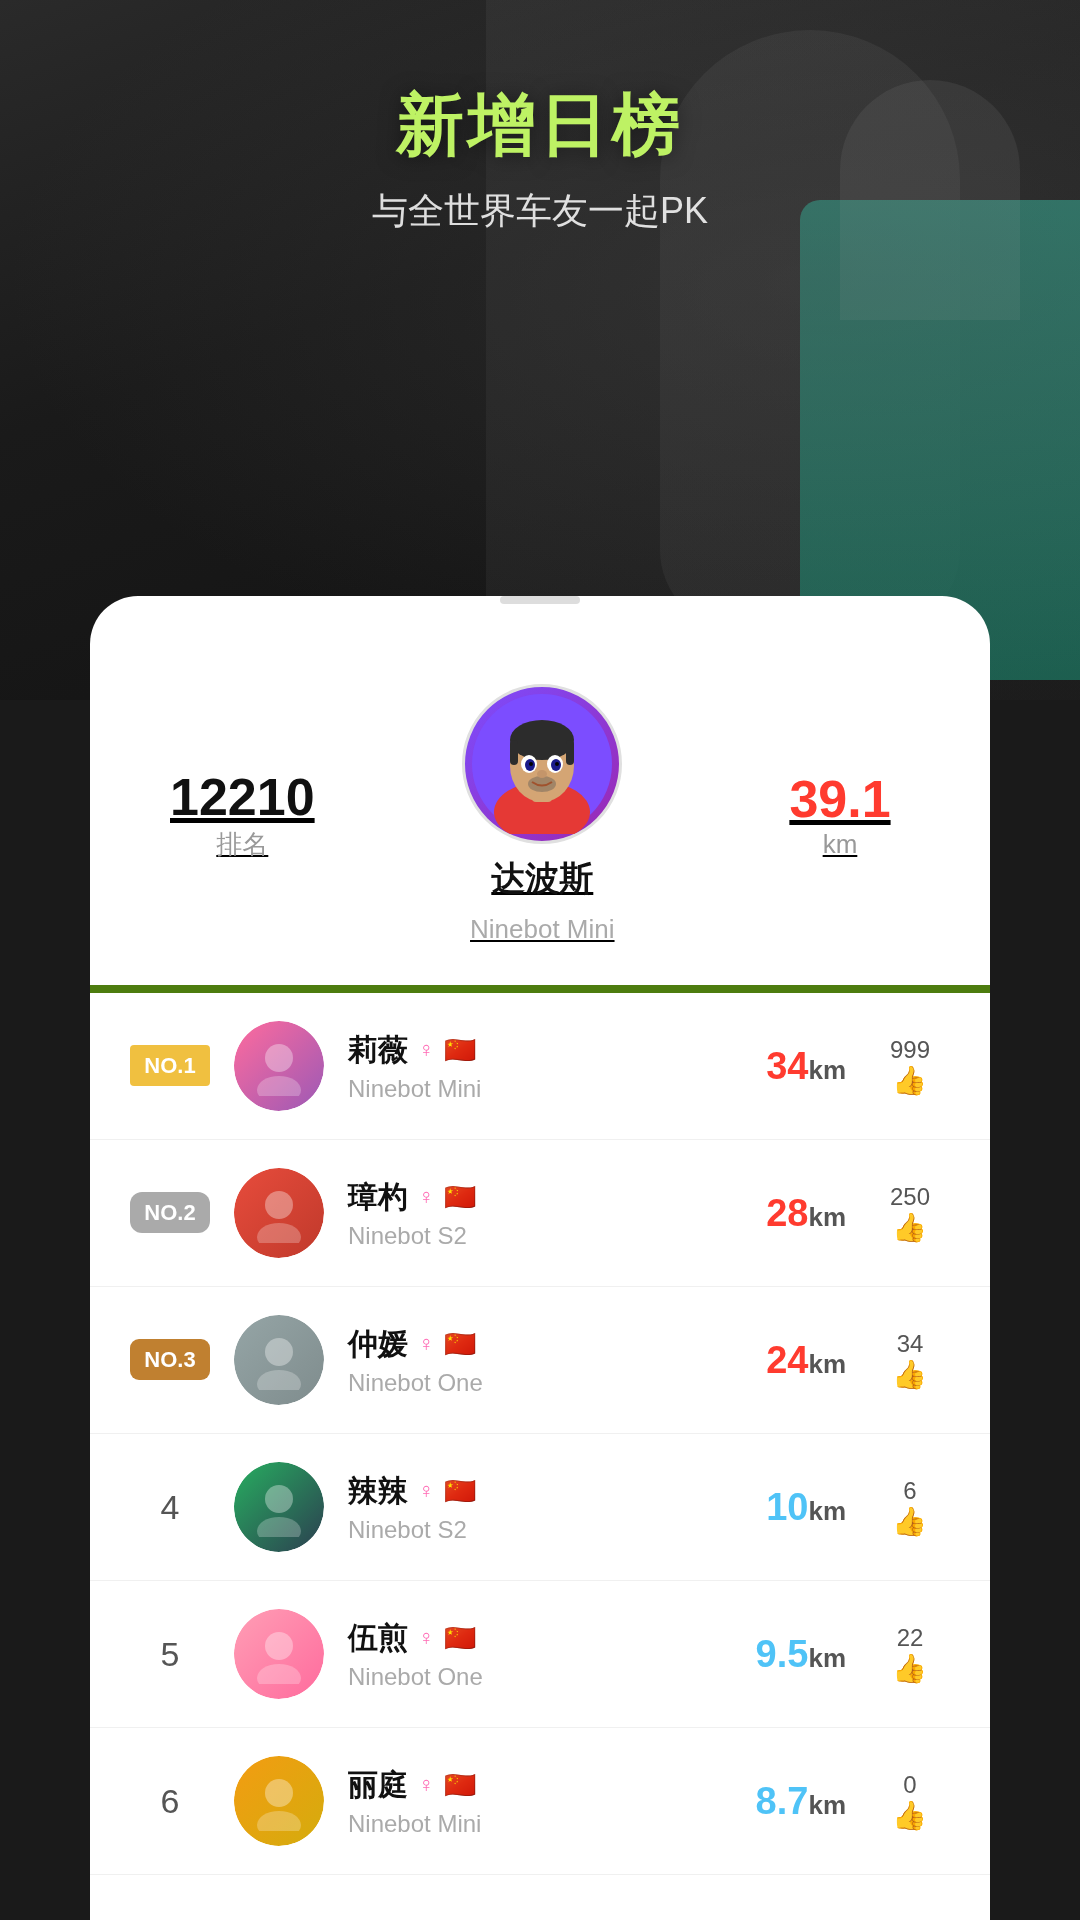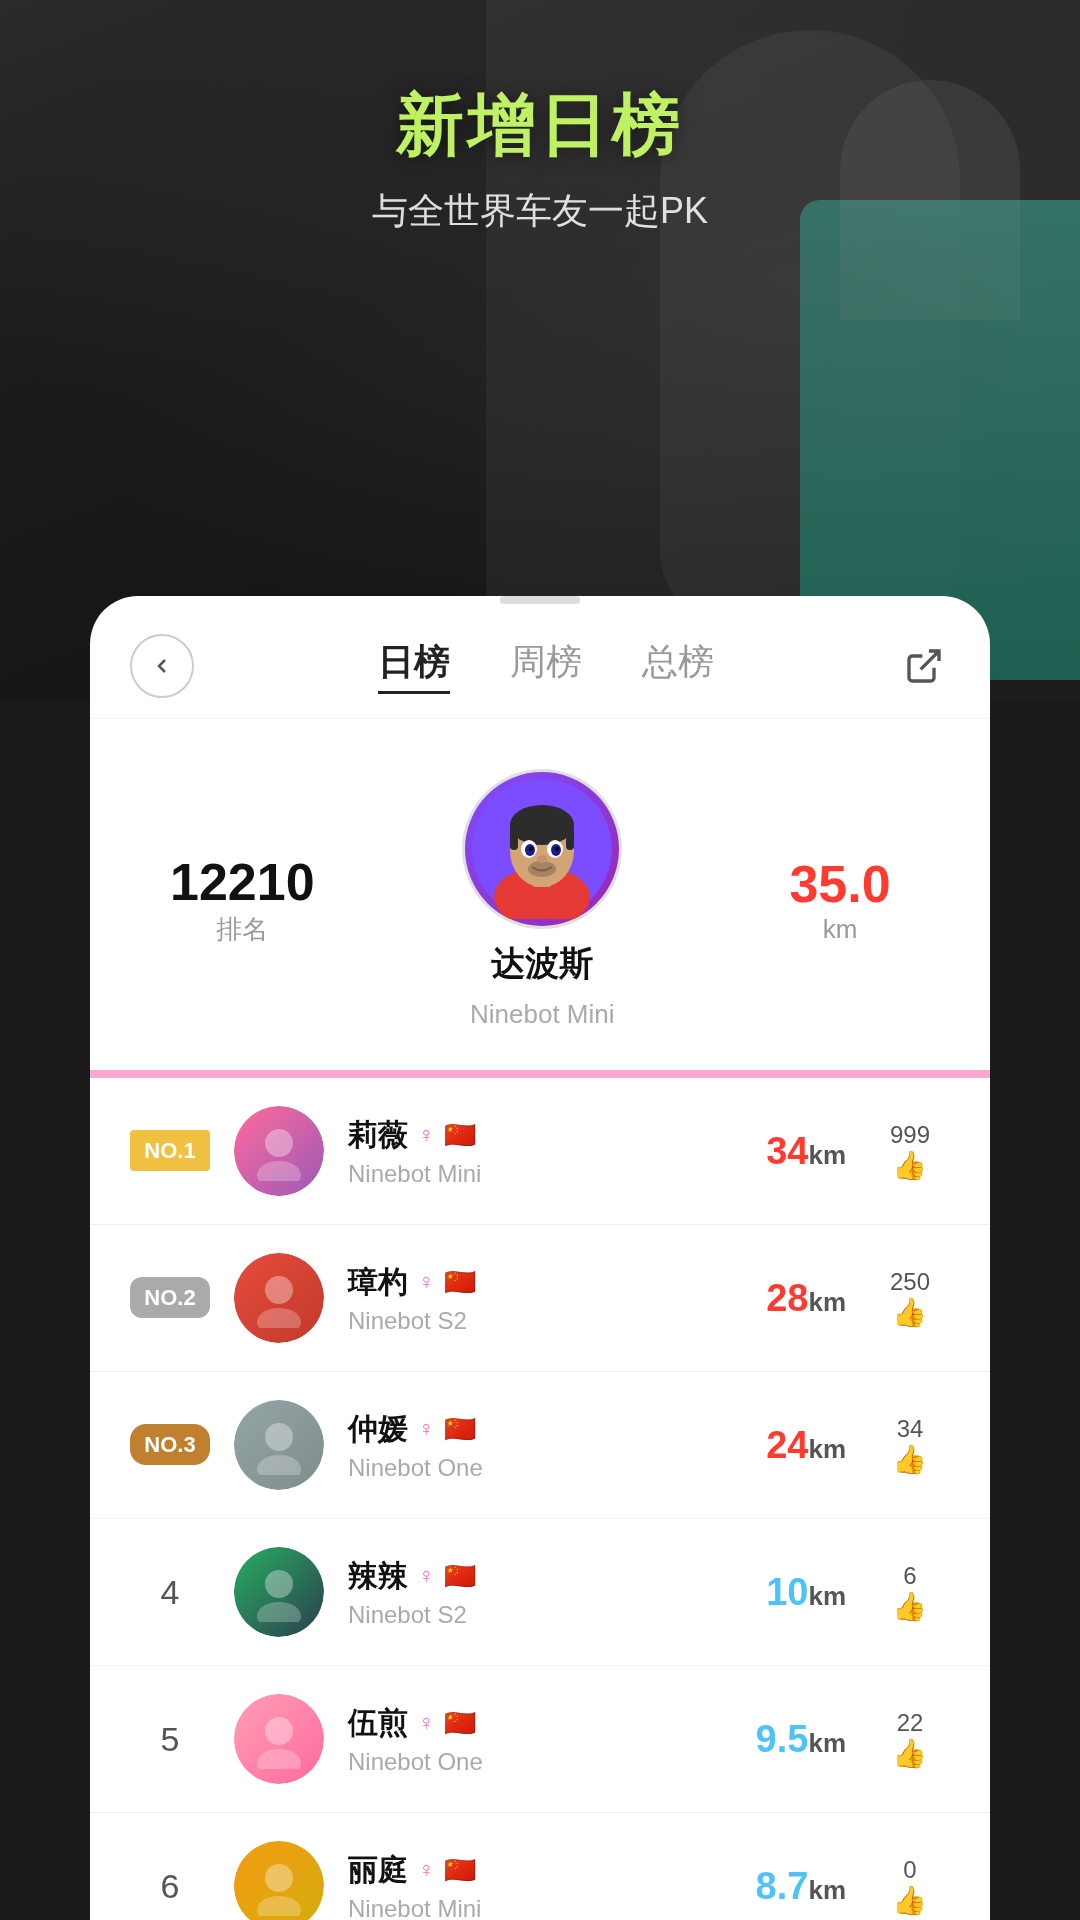--- a/index.html
+++ b/index.html
@@ -124,21 +124,22 @@
       width: 40px; height: 40px;
       stroke: #555; fill: none; stroke-width: 2;
     }
 
     
     .user-center {
       display: flex;
       align-items: center;
       justify-content: space-between;
       padding: 50px 80px 40px;
-      border-bottom: 8px solid #f9a8d4;
+      border-bottom: 8px solid #4d7c0f;
+      text-decoration: underline;
     }
 
     .stat-left, .stat-right {
       text-align: center;
       min-width: 140px;
     }
 
     .stat-number {
       font-size: 52px;
       font-weight: 700;
@@ -220,21 +221,21 @@
       padding: 8px 14px;
       border-radius: 12px;
     }
 
     .rank-no3 {
       background: #c08030;
       color: white;
       font-size: 22px;
       font-weight: 700;
       padding: 8px 14px;
-      border-radius: 16px;
+      border-radius: 9px;
     }
 
     .rank-num {
       font-size: 34px;
       font-weight: 500;
       color: #555;
     }
 
     .row-avatar {
       width: 90px; height: 90px;
@@ -329,37 +330,20 @@
 </div>
 
 <div class="hero-title">
   <h1>新增日榜</h1>
   <p>与全世界车友一起PK</p>
 </div>
 
 <div class="main-card">
   <div class="drag-indicator"></div>
 
-  <div class="tab-bar">
-    <div class="back-btn">
-      <svg viewBox="0 0 24 24">
-          <polyline points="15 18 9 12 15 6"></polyline>
-        </svg>
-    </div>
-    <div class="tabs">
-      <span class="tab-item active">日榜</span>
-      <span class="tab-item">周榜</span>
-      <span class="tab-item">总榜</span>
-    </div>
-    <div class="share-btn">
-      <svg viewBox="0 0 24 24">
-          <path d="M18 13v6a2 2 0 0 1-2 2H5a2 2 0 0 1-2-2V8a2 2 0 0 1 2-2h6M15 3h6v6M10 14L21 3"></path>
-        </svg>
-    </div>
-  </div>
 
   <div class="user-center">
     <div class="stat-left">
       <div class="stat-number">12210</div>
       <div class="stat-label">排名</div>
     </div>
 
     <div class="center-avatar-block">
       <div class="avatar-ring">
 
@@ -389,21 +373,21 @@
           <ellipse cx="70" cy="80" rx="5" ry="4" fill="#c4956a"></ellipse>
 
           <path d="M 60 88 Q 70 95 80 88" stroke="#a0522d" stroke-width="2" fill="none"></path>
         </svg>
       </div>
       <div class="user-name">达波斯</div>
       <div class="user-device">Ninebot Mini</div>
     </div>
 
     <div class="stat-right">
-      <div class="stat-number">35.0</div>
+      <div class="stat-number">39.1</div>
       <div class="stat-label">km</div>
     </div>
   </div>
 
   <div class="leaderboard" id="leaderboard-container">
   <div class="lb-row">
     <div class="rank-badge"><span class="rank-no1">NO.1</span></div>
     <div class="row-avatar">
       <div class="av-circle av1" style="width:90px;height:90px;border-radius:50%;display:flex;align-items:center;justify-content:center;">
         <svg width="60" height="60" viewBox="0 0 60 60">

